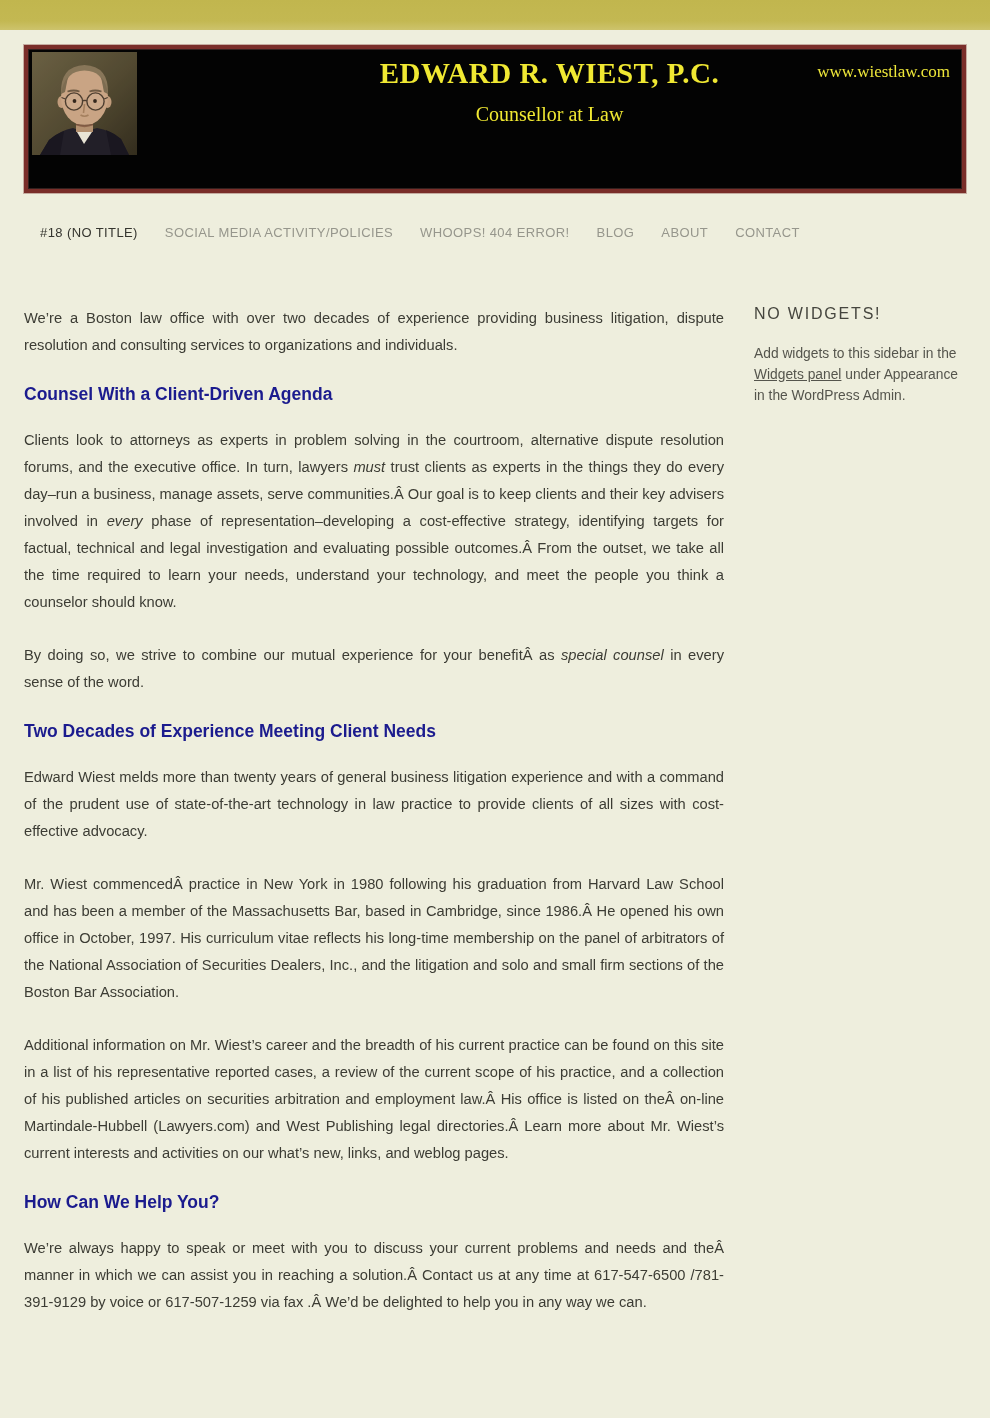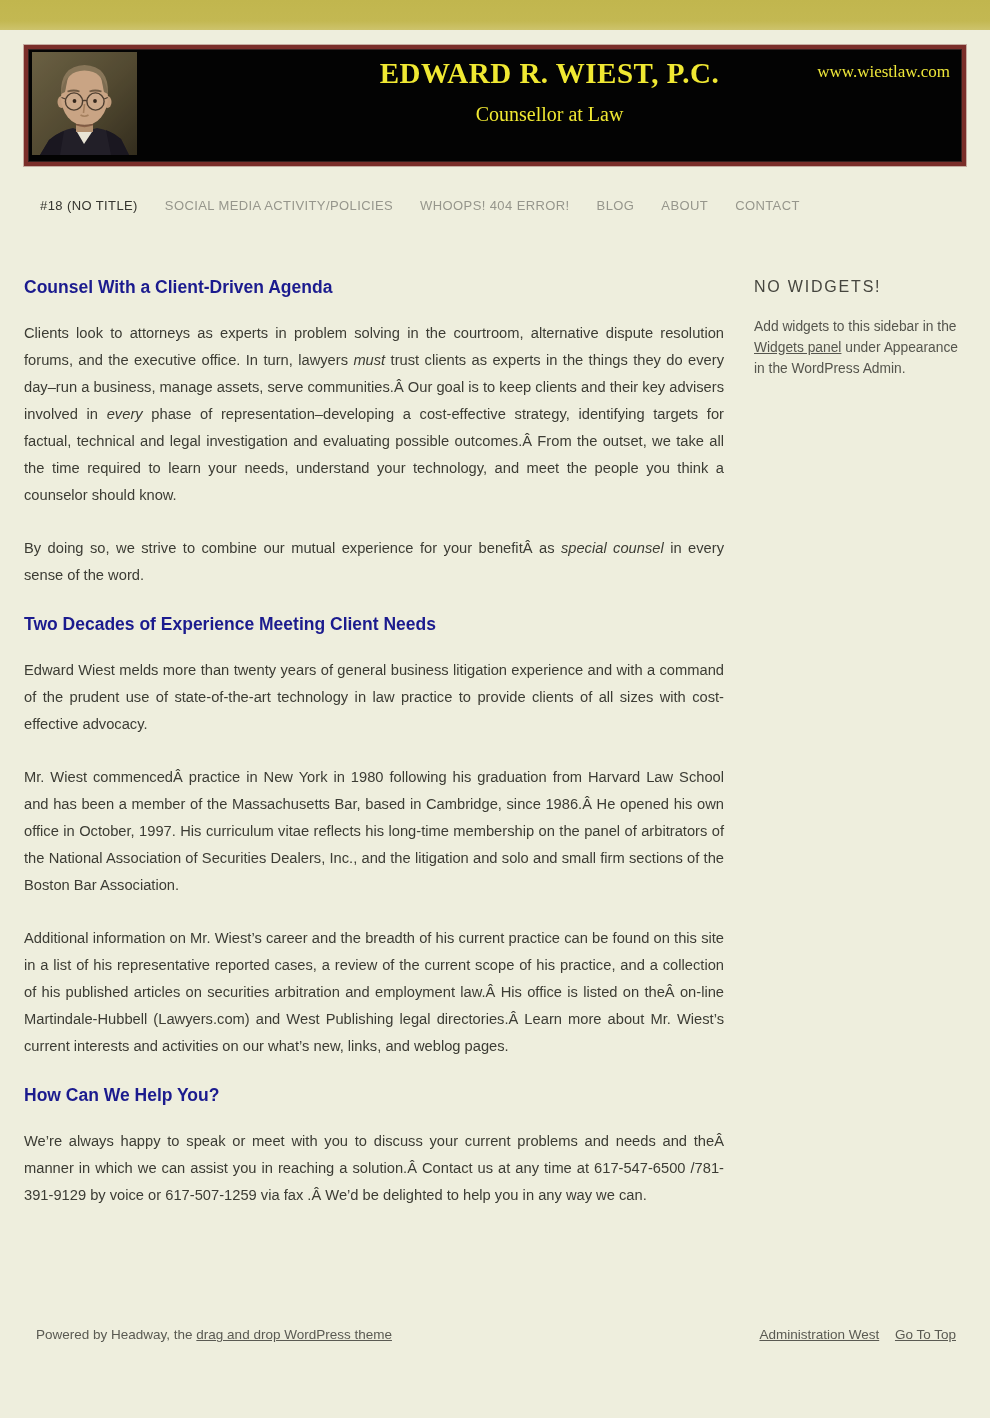--- a/index.html
+++ b/index.html
@@ -17,21 +17,21 @@
     height: 30px;
     background: linear-gradient(180deg, #c1b64e 0%, #c3b852 70%, #cdc36c 100%);
   }
 
   .page { width: 942px; margin: 0 auto; }
 
   
   .banner {
     position: relative;
     margin-top: 15px;
-    height: 121px;
+    height: 148px;
     background: #030303;
     border: 4px solid #7a2e29;
     box-shadow: inset 0 0 0 1px rgba(190,120,110,0.25), 0 0 0 1px rgba(120,50,45,0.35);
   }
   .banner-photo {
     position: absolute;
     left: 4px; top: 3px;
     width: 105px; height: 103px;
     overflow: hidden;
   }
@@ -189,20 +189,21 @@
         <li><a href="#" class="">SOCIAL MEDIA ACTIVITY/POLICIES</a></li>
         <li><a href="#" class="">WHOOPS! 404 ERROR!</a></li>
         <li><a href="#" class="">BLOG</a></li>
         <li><a href="#" class="">ABOUT</a></li>
         <li><a href="#" class="">CONTACT</a></li>
       </ul>
   </nav>
 
   <div class="columns">
     <main class="main-col" id="main-content">
+        <p><span>We’re a Boston law office with over two decades of experience providing business litigation, dispute resolution and consulting services to organizations and individuals.</span></p>
         <h2><span>Counsel With a Client-Driven Agenda</span></h2>
         <p><span>Clients look to attorneys as experts in problem solving in the courtroom, alternative dispute resolution forums, and the executive office. In turn, lawyers </span><em>must</em><span> trust clients as experts in the things they do every day–run a business, manage assets, serve communities.Â  Our goal is to keep clients and their key advisers involved in </span><em>every</em><span> phase of representation–developing a cost-effective strategy, identifying targets for factual, technical and legal investigation and evaluating possible outcomes.Â  From the outset, we take all the time required to learn your needs, understand your technology, and meet the people you think a counselor should know.</span></p>
         <p><span>By doing so, we strive to combine our mutual experience for your benefitÂ  as </span><em>special counsel</em><span> in every sense of the word.</span></p>
         <h2><span>Two Decades of Experience Meeting Client Needs</span></h2>
         <p><span>Edward Wiest melds more than twenty years of general business litigation experience and with a command of the prudent use of state-of-the-art technology in law practice to provide clients of all sizes with cost-effective advocacy.</span></p>
         <p><span>Mr. Wiest commencedÂ  practice in New York in 1980 following his graduation from Harvard Law School and has been a member of the Massachusetts Bar, based in Cambridge, since 1986.Â  He opened his own office in October, 1997. His curriculum vitae reflects his long-time membership on the panel of arbitrators of the National Association of Securities Dealers, Inc., and the litigation and solo and small firm sections of the Boston Bar Association.</span></p>
         <p><span>Additional information on Mr. Wiest’s career and the breadth of his current practice can be found on this site in a list of his representative reported cases, a review of the current scope of his practice, and a collection of his published articles on securities arbitration and employment law.Â  His office is listed on theÂ on-line Martindale-Hubbell (Lawyers.com) and West Publishing legal directories.Â  Learn more about Mr. Wiest’s current interests and activities on our what’s new, links, and weblog pages.</span></p>
         <h2><span>How Can We Help You?</span></h2>
         <p><span>We’re always happy to speak or meet with you to discuss your current problems and needs and theÂ manner in which we can assist you in reaching a solution.Â  Contact us at any time at 617-547-6500 /781-391-9129 by voice or 617-507-1259 via fax .Â  We’d be delighted to help you in any way we can.</span></p>
       </main>

